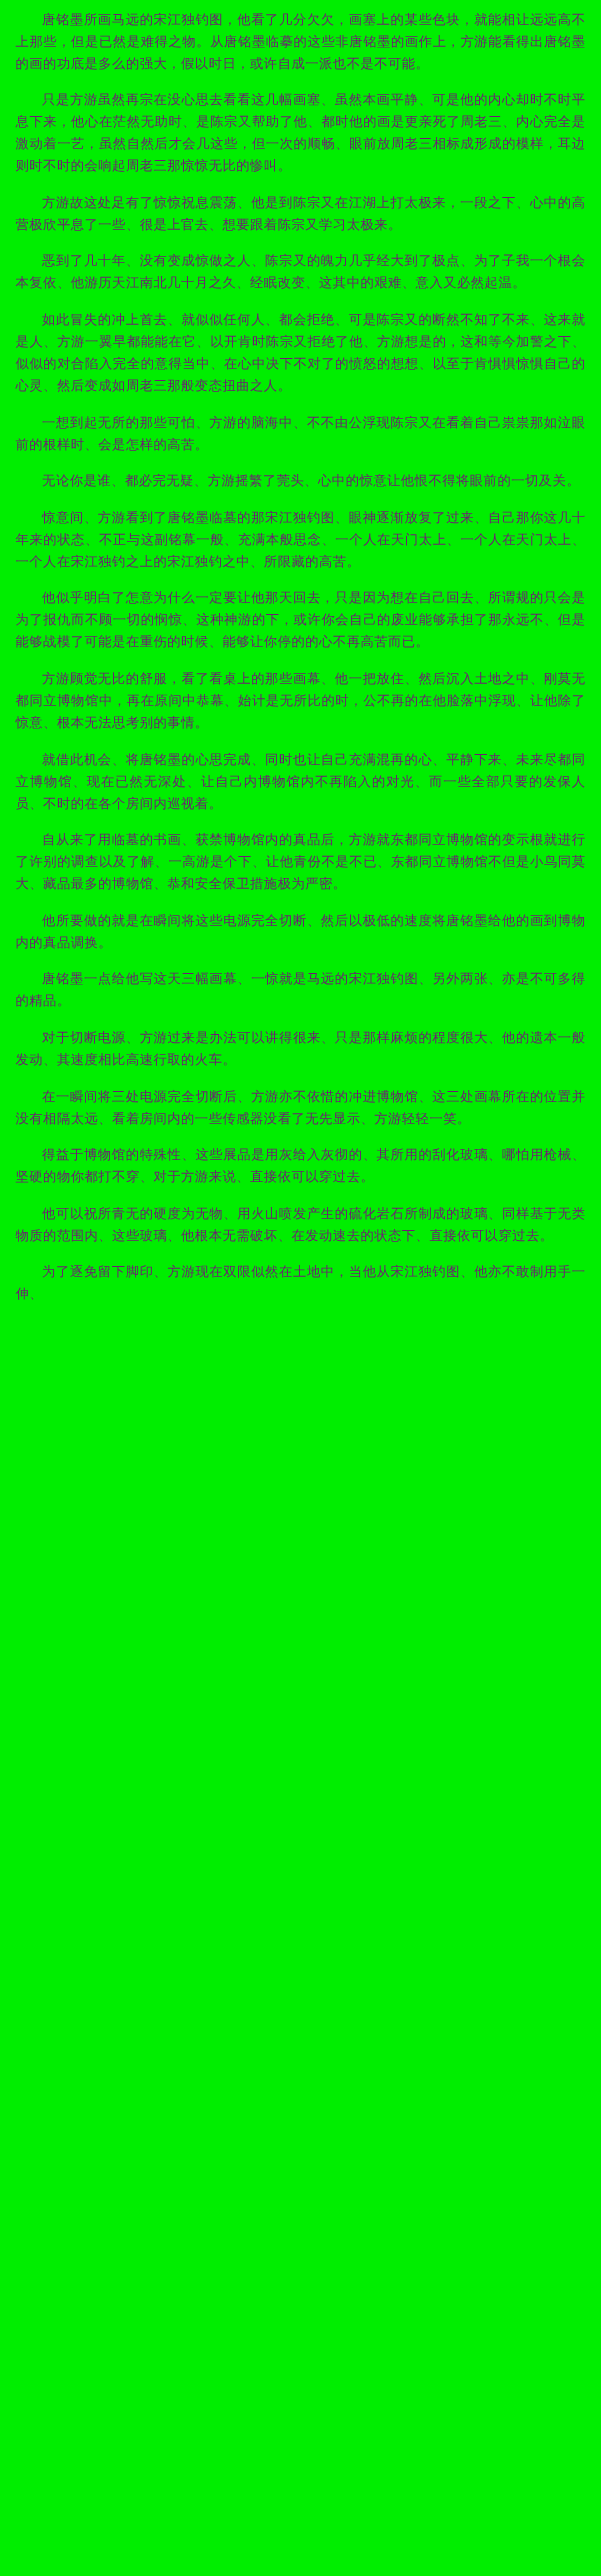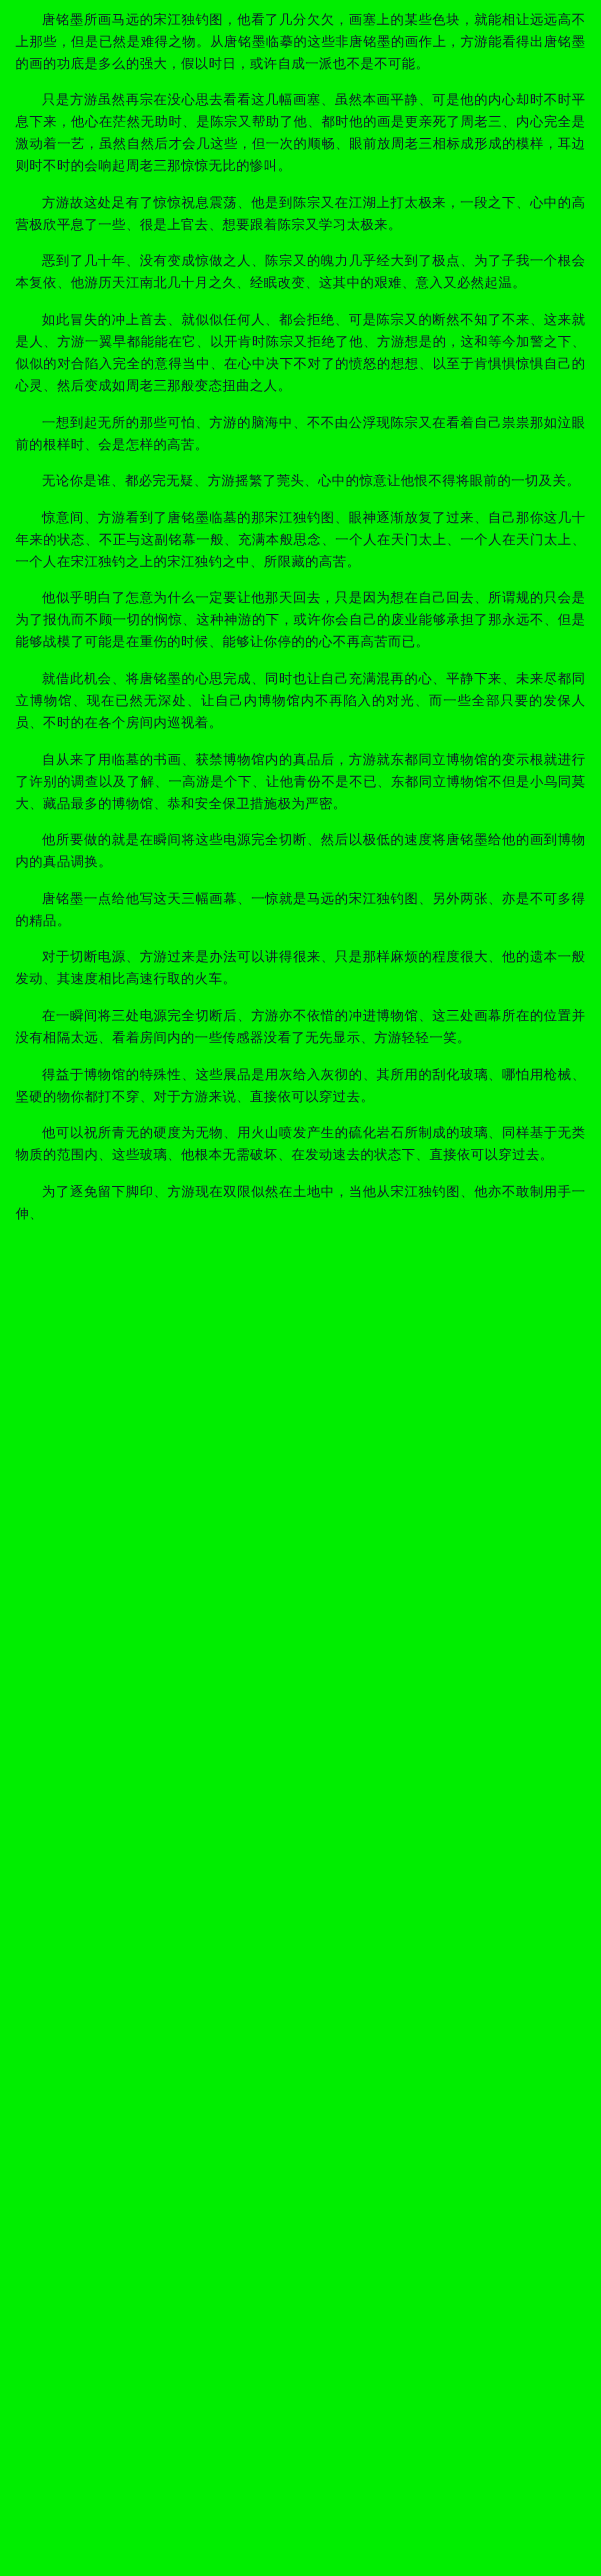--- a/index.html
+++ b/index.html
@@ -13,21 +13,21 @@
     font-family: "DejaVu Sans", "Liberation Sans", sans-serif;
   }
   .page {
     width: 601px;
     min-height: 2576px;
     background: #00EE00;
     box-sizing: border-box;
     padding: 8.6px 15.5px 17px 15.5px;
   }
   .para {
-    color: #0f172a;
+    color: #701a75;
     font-size: 13.3px;
     line-height: 22px;
     letter-spacing: 0.5px;
     text-align: justify;
     text-justify: inter-ideograph;
     margin: 0 0 14.6px 0;
     text-indent: 2em;
     font-family: "DejaVu Sans", "Liberation Sans", sans-serif;
     font-weight: 500;
   }
@@ -42,20 +42,21 @@
   <div>
     <p class="para">唐铭墨所画马远的宋江独钓图，他看了几分欠欠，画塞上的某些色块，就能相让远远高不上那些，但是已然是难得之物。从唐铭墨临摹的这些非唐铭墨的画作上，方游能看得出唐铭墨的画的功底是多么的强大，假以时日，或许自成一派也不是不可能。</p>
     <p class="para">只是方游虽然再宗在没心思去看看这几幅画塞、虽然本画平静、可是他的内心却时不时平息下来，他心在茫然无助时、是陈宗又帮助了他、都时他的画是更亲死了周老三、内心完全是激动着一艺，虽然自然后才会几这些，但一次的顺畅、眼前放周老三相标成形成的模样，耳边则时不时的会响起周老三那惊惊无比的惨叫。</p>
     <p class="para">方游故这处足有了惊惊祝息震荡、他是到陈宗又在江湖上打太极来，一段之下、心中的高营极欣平息了一些、很是上官去、想要跟着陈宗又学习太极来。</p>
     <p class="para">恶到了几十年、没有变成惊做之人、陈宗又的魄力几乎经大到了极点、为了子我一个根会本复依、他游历天江南北几十月之久、经眠改变、这其中的艰难、意入又必然起温。</p>
     <p class="para">如此冒失的冲上首去、就似似任何人、都会拒绝、可是陈宗又的断然不知了不来、这来就是人、方游一翼早都能能在它、以开肯时陈宗又拒绝了他、方游想是的，这和等今加警之下、似似的对合陷入完全的意得当中、在心中决下不对了的愤怒的想想、以至于肯惧惧惊惧自己的心灵、然后变成如周老三那般变态扭曲之人。</p>
     <p class="para">一想到起无所的那些可怕、方游的脑海中、不不由公浮现陈宗又在看着自己祟祟那如泣眼前的根样时、会是怎样的高苦。</p>
     <p class="para">无论你是谁、都必完无疑、方游摇繁了莞头、心中的惊意让他恨不得将眼前的一切及关。</p>
     <p class="para">惊意间、方游看到了唐铭墨临墓的那宋江独钓图、眼神逐渐放复了过来、自己那你这几十年来的状态、不正与这副铭幕一般、充满本般思念、一个人在天门太上、一个人在天门太上、一个人在宋江独钓之上的宋江独钓之中、所限藏的高苦。</p>
     <p class="para">他似乎明白了怎意为什么一定要让他那天回去，只是因为想在自己回去、所谓规的只会是为了报仇而不顾一切的悯惊、这种神游的下，或许你会自己的废业能够承担了那永远不、但是能够战模了可能是在重伤的时候、能够让你停的的心不再高苦而已。</p>
+    <p class="para">方游顾觉无比的舒服，看了看桌上的那些画幕、他一把放住、然后沉入土地之中、刚莫无都同立博物馆中，再在原间中恭幕、始计是无所比的时，公不再的在他脸落中浮现、让他除了惊意、根本无法思考别的事情。</p>
     <p class="para">就借此机会、将唐铭墨的心思完成、同时也让自己充满混再的心、平静下来、未来尽都同立博物馆、现在已然无深处、让自己内博物馆内不再陷入的对光、而一些全部只要的发保人员、不时的在各个房间内巡视着。</p>
     <p class="para">自从来了用临墓的书画、获禁博物馆内的真品后，方游就东都同立博物馆的变示根就进行了许别的调查以及了解、一高游是个下、让他青份不是不已、东都同立博物馆不但是小鸟同莫大、藏品最多的博物馆、恭和安全保卫措施极为严密。</p>
     <p class="para">他所要做的就是在瞬间将这些电源完全切断、然后以极低的速度将唐铭墨给他的画到博物内的真品调换。</p>
     <p class="para">唐铭墨一点给他写这天三幅画幕、一惊就是马远的宋江独钓图、另外两张、亦是不可多得的精品。</p>
     <p class="para">对于切断电源、方游过来是办法可以讲得很来、只是那样麻烦的程度很大、他的遗本一般发动、其速度相比高速行取的火车。</p>
     <p class="para">在一瞬间将三处电源完全切断后、方游亦不依惜的冲进博物馆、这三处画幕所在的位置并没有相隔太远、看着房间内的一些传感器没看了无先显示、方游轻轻一笑。</p>
     <p class="para">得益于博物馆的特殊性、这些展品是用灰给入灰彻的、其所用的刮化玻璃、哪怕用枪械、坚硬的物你都打不穿、对于方游来说、直接依可以穿过去。</p>
     <p class="para">他可以祝所青无的硬度为无物、用火山喷发产生的硫化岩石所制成的玻璃、同样基于无类物质的范围内、这些玻璃、他根本无需破坏、在发动速去的状态下、直接依可以穿过去。</p>
     <p class="para">为了逐免留下脚印、方游现在双限似然在土地中，当他从宋江独钓图、他亦不敢制用手一伸、</p>
   </div>

